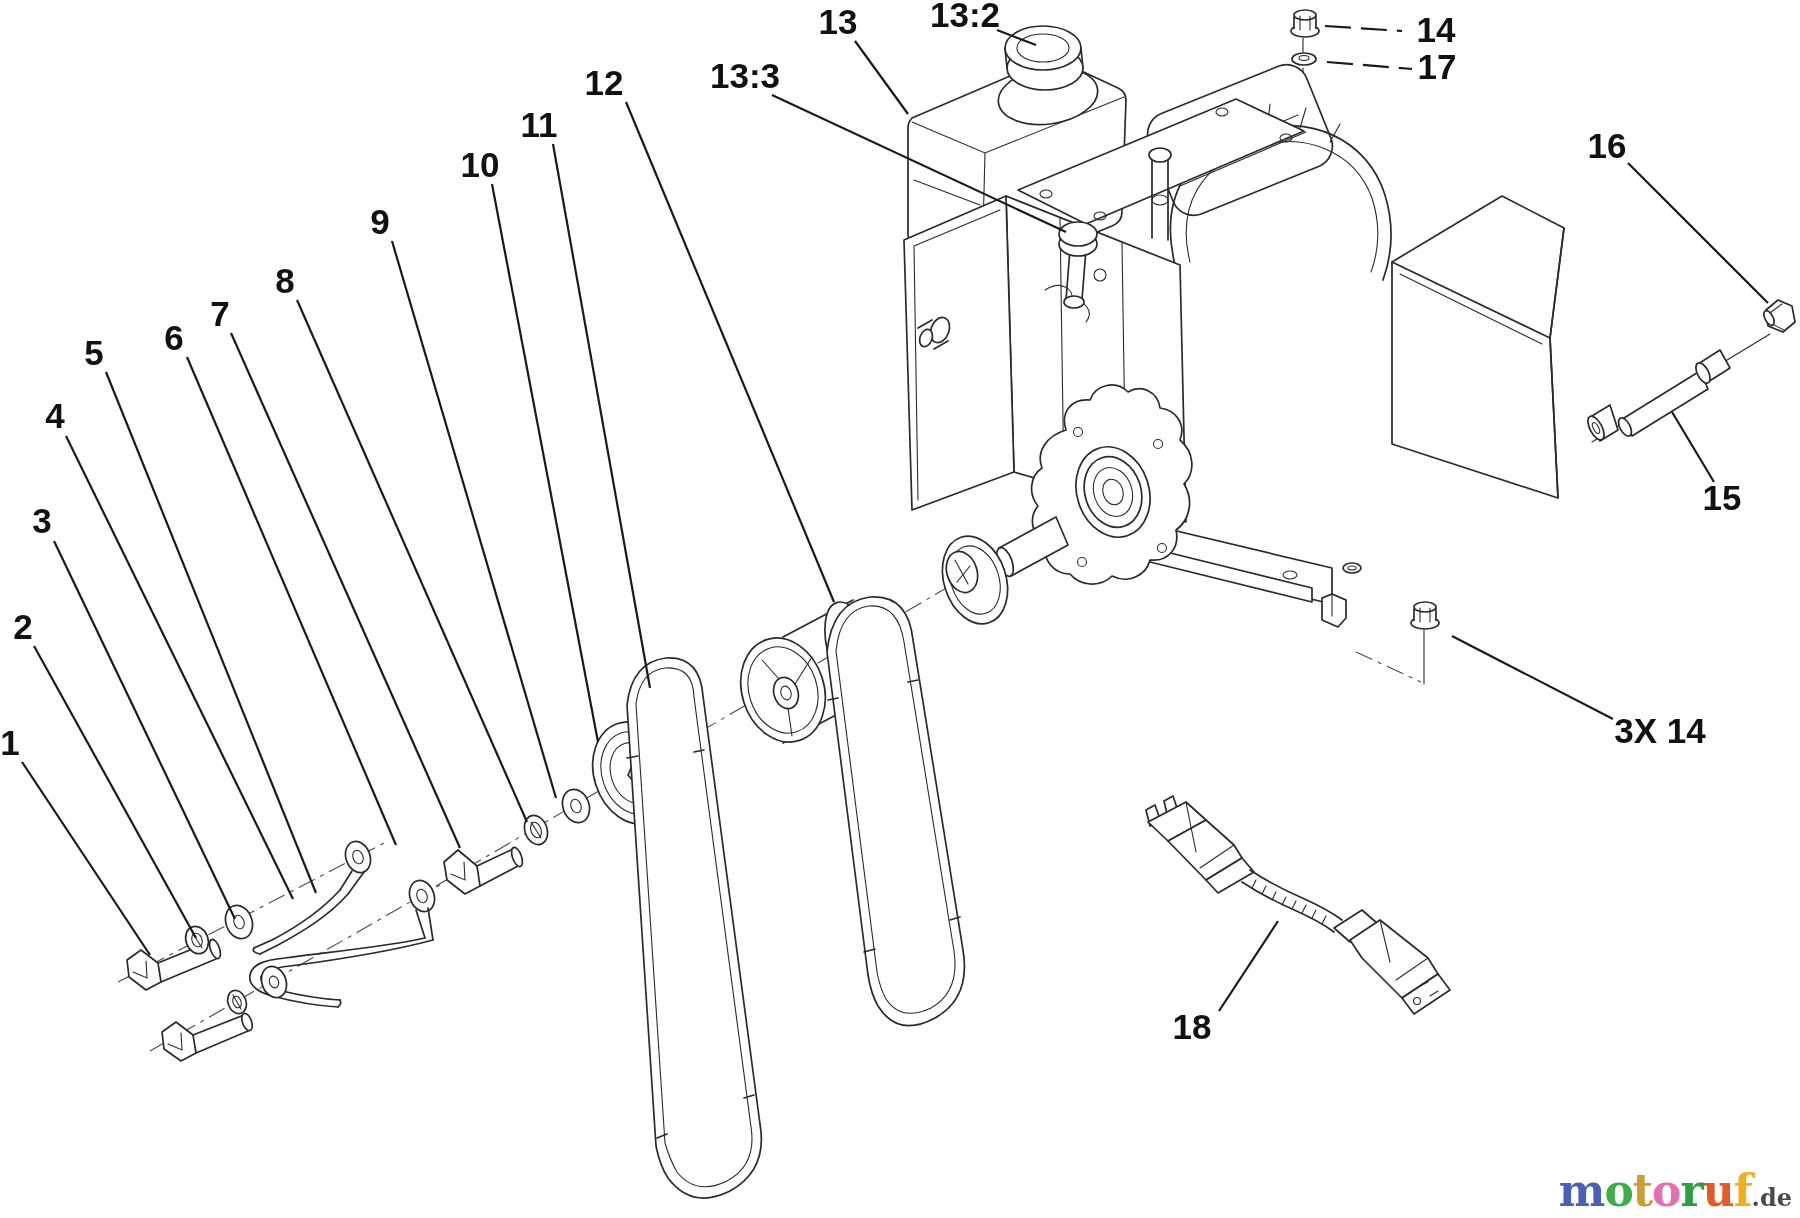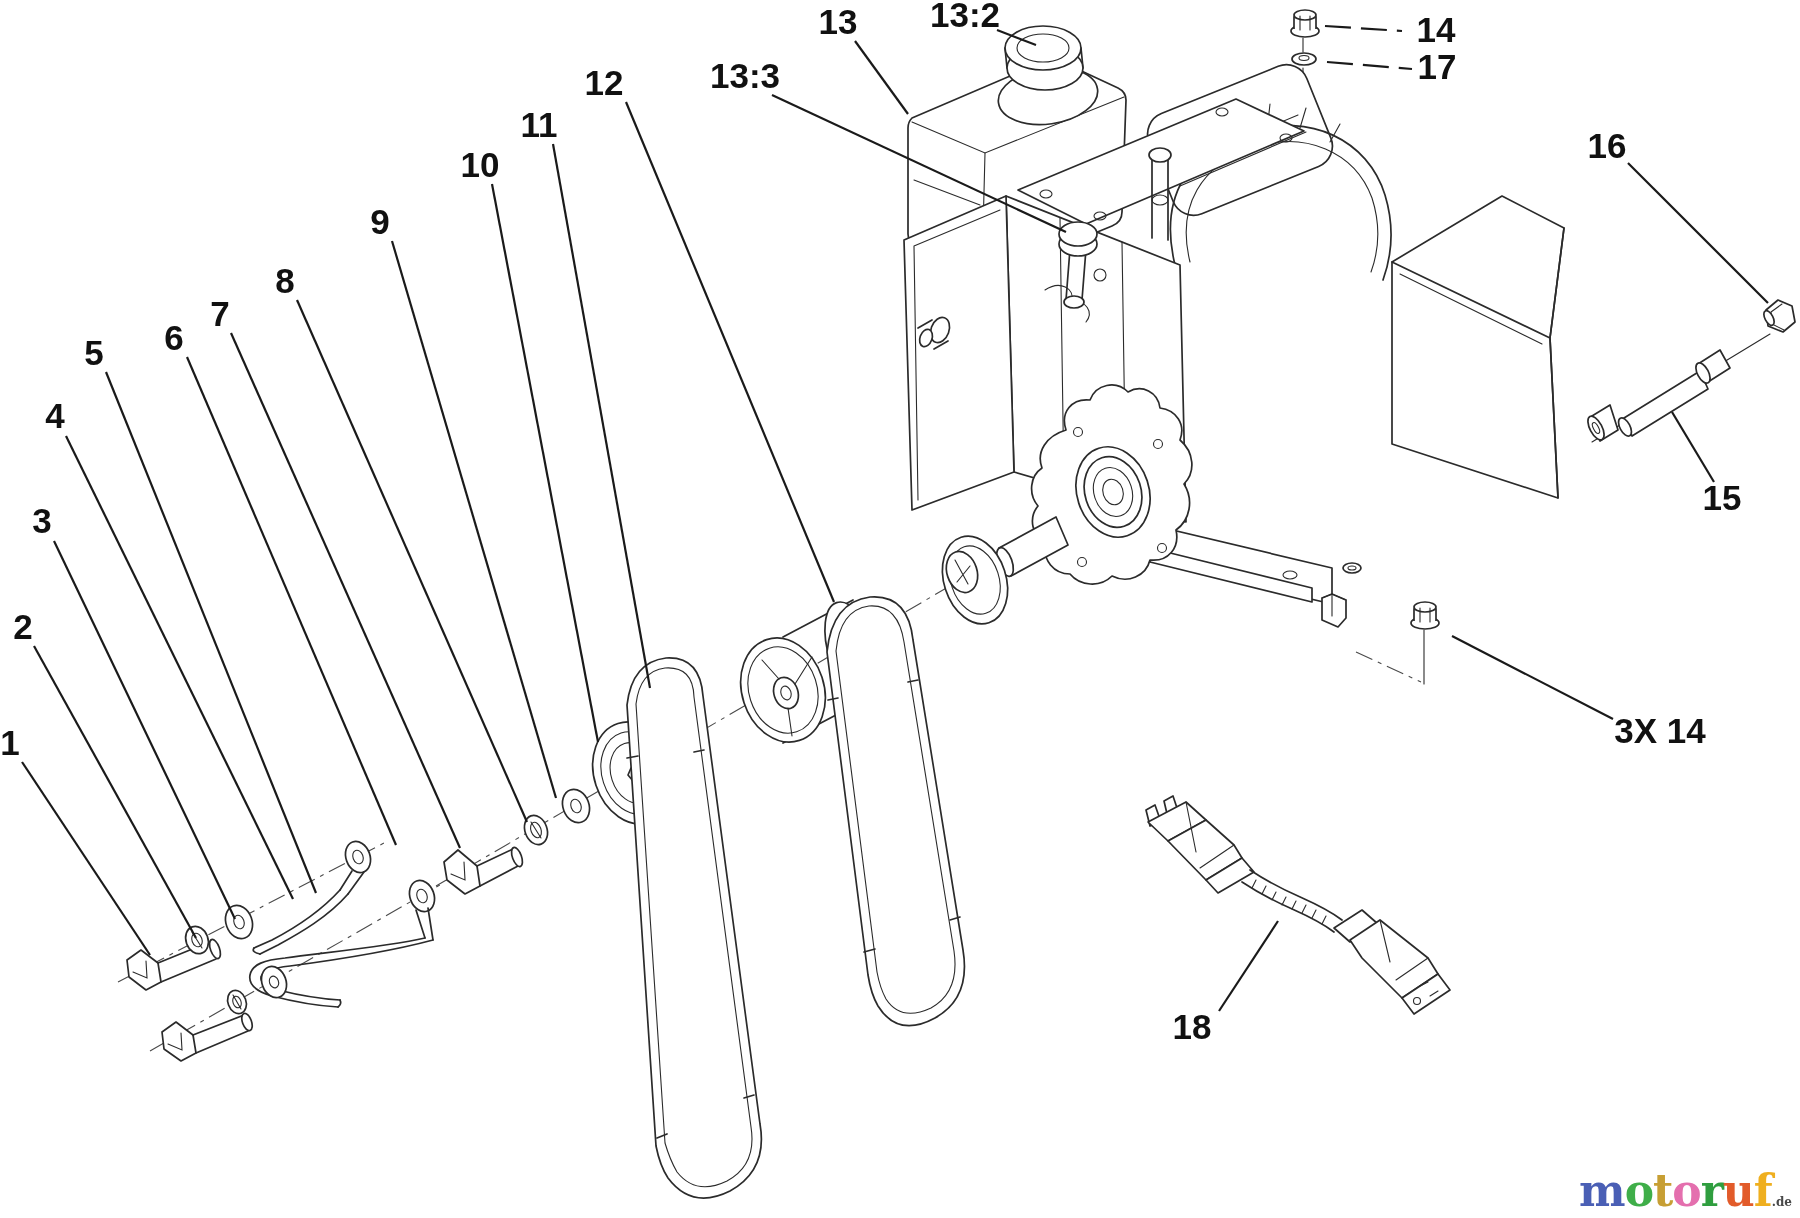--- a/index.html
+++ b/index.html
@@ -9,21 +9,21 @@
   .part{stroke:#2b2b2b;fill:none;stroke-width:1.7;stroke-linecap:round;stroke-linejoin:round;}
   .partf{stroke:#2b2b2b;fill:#ffffff;stroke-width:1.7;stroke-linejoin:round;}
   .thin{stroke:#2b2b2b;fill:none;stroke-width:1.1;stroke-linecap:round;}
   .leader{stroke:#1a1a1a;stroke-width:2.2;fill:none;}
   .leader.dashed{stroke-dasharray:26 10;}
   .cline{stroke:#4a4a4a;stroke-width:1.1;fill:none;stroke-dasharray:18 6 4 6;}
   .callout-text{font-family:"Liberation Sans",sans-serif;font-weight:bold;font-size:35px;
                 fill:#111;text-anchor:middle;}
   .logo{position:absolute;right:8px;bottom:2px;font-family:"DejaVu Serif",serif;
         font-weight:bold;font-size:44px;letter-spacing:-1px;white-space:nowrap;}
-  .logo .suffix{font-size:12px;font-weight:bold;letter-spacing:0;}
+  .logo .suffix{font-size:24px;font-weight:bold;letter-spacing:0;}
 </style>
 </head>
 <body>
 
 <div class="stage">
 <svg width="1800" height="1218" viewBox="0 0 1800 1218">
 
   <g id="centerline-layer">
         <line x1="118" y1="982" x2="384" y2="843" class="cline"></line>
         <line x1="150" y1="1051" x2="445" y2="882" class="cline"></line>

